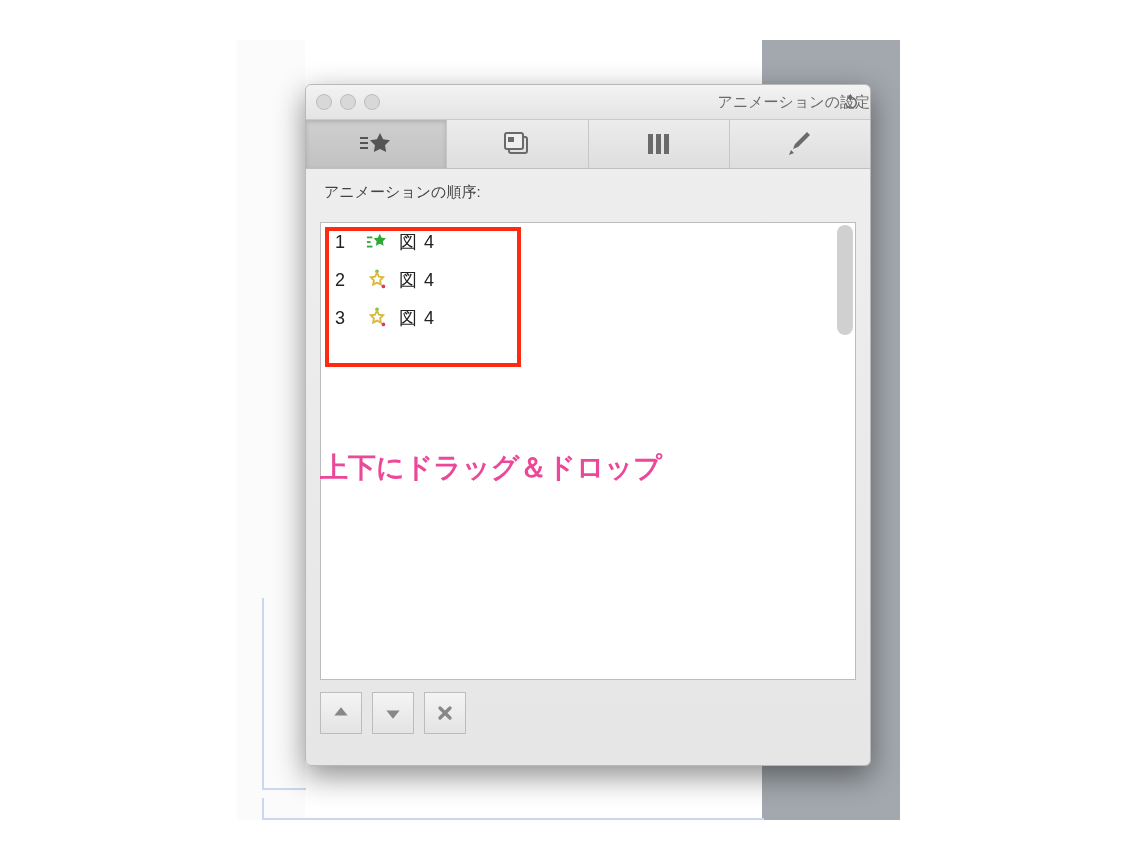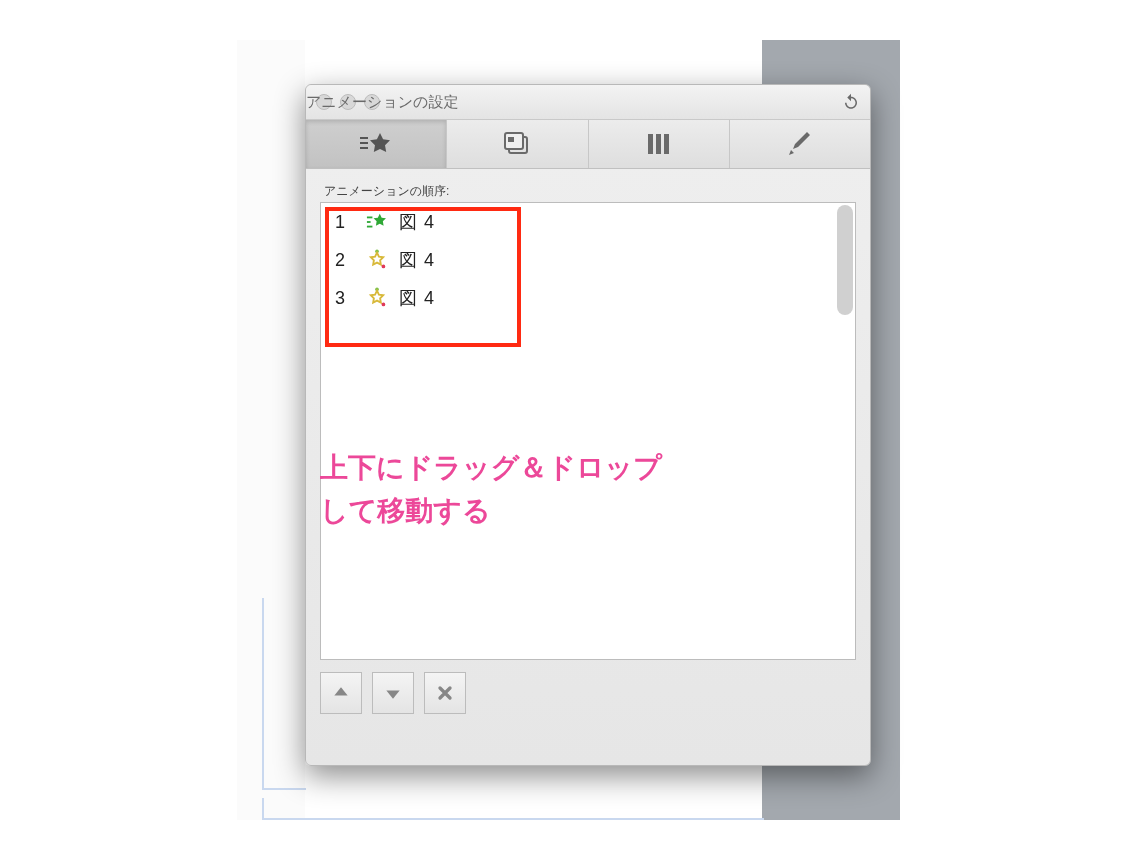--- a/index.html
+++ b/index.html
@@ -5,27 +5,27 @@
 html,body{margin:0;padding:0;width:1136px;height:852px;background:#fff;font-family:"Hiragino Kaku Gothic Pro","Meiryo",sans-serif;overflow:hidden}
 .bg-strip{position:absolute;left:762px;top:40px;width:138px;height:780px;background:#a3a8ae}
 .bg-left-a{position:absolute;left:237px;top:40px;width:68px;height:780px;background:#fbfbfb}
 .doc-lines{position:absolute;border-left:2px solid #c9d8ef;border-bottom:2px solid #c9d8ef}
 .doc-a{left:262px;top:598px;width:42px;height:190px}
 .doc-b{left:262px;top:798px;width:500px;height:20px}
 .panel{position:absolute;left:305px;top:84px;width:564px;height:680px;background:linear-gradient(#efefef,#e6e6e6);border:1px solid #b8b8b8;border-radius:6px;box-shadow:0 10px 30px rgba(0,0,0,.45)}
 .titlebar{height:34px;display:flex;align-items:center;border-bottom:1px solid #c9c9c9;background:linear-gradient(#f3f3f3,#e4e4e4);border-radius:6px 6px 0 0;position:relative}
 .traffic{display:flex;gap:8px;margin-left:10px}
 .traffic span{width:14px;height:14px;border-radius:50%;background:#d8d8d8;border:1px solid #bcbcbc}
-.title{position:absolute;left:0;right:0;text-align:left;font-size:15px;color:#6a6a6a}
+.title{position:absolute;left:0;right:0;text-align:right;font-size:15px;color:#6a6a6a}
 .undo{position:absolute;right:10px;top:8px;width:18px;height:18px}
 .toolbar{display:flex;height:48px;border-bottom:1px solid #c0c0c0;background:linear-gradient(#ececec,#dedede)}
 .tab{flex:1;display:flex;align-items:center;justify-content:center;border-right:1px solid #c7c7c7;cursor:pointer}
 .tab:last-child{border-right:none}
 .tab.active{background:linear-gradient(#cfcfcf,#c2c2c2);box-shadow:inset 0 2px 4px rgba(0,0,0,.15)}
-.section-label{font-size:12px;color:#444;margin:14px 0 2px 18px}
+.section-label{font-size:15px;color:#444;margin:14px 0 20px 18px}
 .listbox{margin:0 14px;background:#fff;border:1px solid #bcbcbc;height:456px;position:relative}
 .scroll{position:absolute;right:2px;top:2px;width:16px;height:110px;background:#d0d0d0;border-radius:8px}
 .row{display:flex;align-items:center;height:38px;padding-left:14px;font-size:18px;color:#222;cursor:move}
 .row .num{width:28px}
 .row .ic{width:28px;display:flex;align-items:center;justify-content:center}
 .row .lbl{padding-left:8px;letter-spacing:1px}
 .highlight{position:absolute;border:4px solid #ff2a12;left:4px;top:4px;width:188px;height:132px;pointer-events:none}
 .footer{display:flex;gap:10px;padding:12px 14px}
 .fbtn{width:40px;height:40px;background:linear-gradient(#f4f4f4,#e4e4e4);border:1px solid #bcbcbc;display:flex;align-items:center;justify-content:center;cursor:pointer}
 .annotation{position:absolute;left:320px;top:446px;color:#ec4899;font-size:28px;font-weight:700;line-height:1.55;pointer-events:none}
@@ -150,14 +150,13 @@
       <svg width="20" height="20" viewBox="0 0 24 24">
           <path fill="#878787" d="M18 6L6 18M6 6l12 12" stroke="#878787" stroke-width="4" stroke-linecap="round"></path>
         </svg>
     </div>
   </div>
 
 </div>
 
 <div class="annotation">
   <div>上下にドラッグ＆ドロップ</div>
-  <div>して移動する</div>
 </div>
 
 </body></html>

